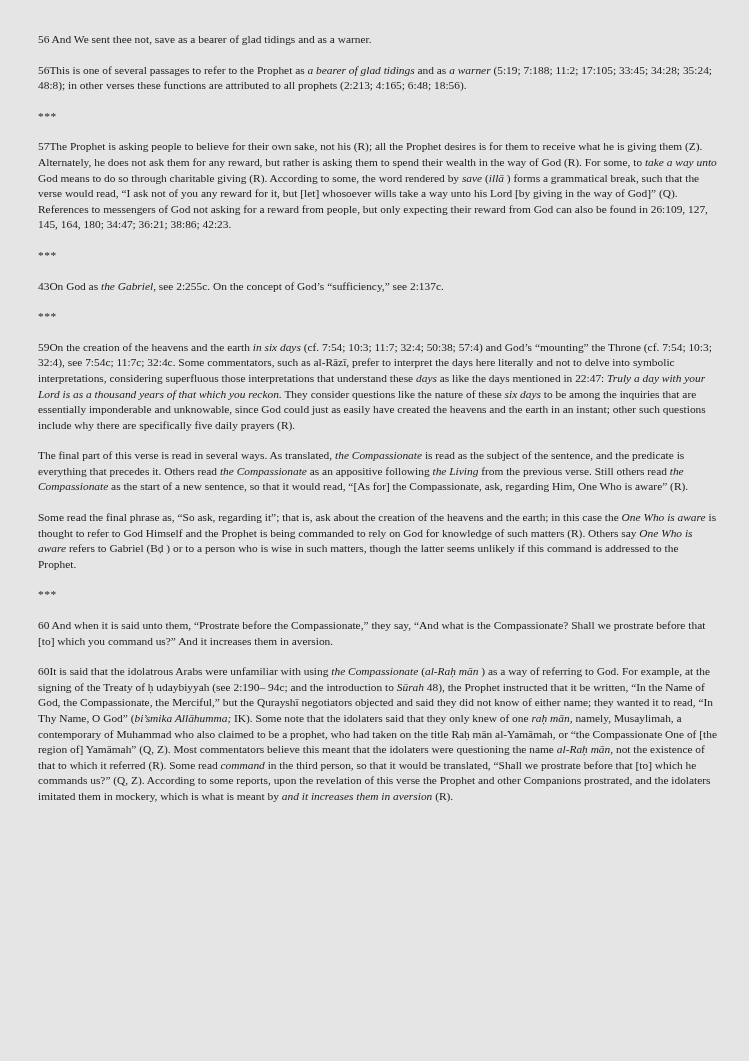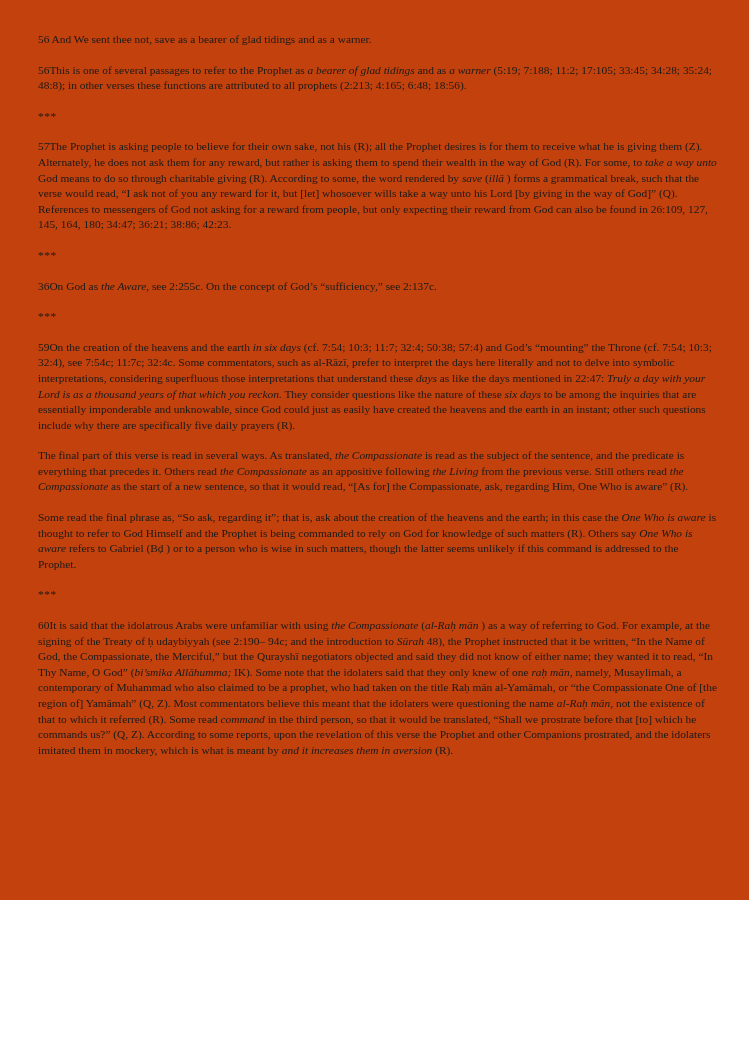--- a/index.html
+++ b/index.html
@@ -8,22 +8,22 @@
     padding: 0;
     background: #ffffff;
   }
   body {
     font-family: "Liberation Serif", "DejaVu Serif", serif;
     color: #1a1a1a;
   }
   .page {
     position: relative;
     width: 749px;
-    height: 900px;
-    background: #c2410c;
+    height: 1061px;
+    background: #e5e5e5;
     box-sizing: border-box;
     padding: 32px 24px 0 38px;
     overflow: hidden;
   }
   .content {
     width: 681px;
   }
   .block {
     font-size: 11.4px;
     line-height: 15.6px;
@@ -62,21 +62,22 @@
 </head>
 <body>
 
 <div class="page">
   <div class="content" id="content-root">
       <p class="block verse"><span>56 And We sent thee not, save as a bearer of glad tidings and as a warner.</span></p>
       <p class="block commentary"><span>56</span><span class="cgap"></span><span>This is one of several passages to refer to the Prophet as </span><i class="it">a bearer of glad tidings</i><span> and as </span><i class="it">a warner</i><span> (5:19; 7:188; 11:2; 17:105; 33:45; 34:28; 35:24; 48:8); in other verses these functions are attributed to all prophets (2:213; 4:165; 6:48; 18:56).</span></p>
       <div class="divider">***</div>
       <p class="block commentary"><span>57</span><span class="cgap"></span><span>The Prophet is asking people to believe for their own sake, not his (R); all the Prophet desires is for them to receive what he is giving them (Z). Alternately, he does not ask them for any reward, but rather is asking them to spend their wealth in the way of God (R). For some, to </span><i class="it">take a way unto</i><span> God means to do so through charitable giving (R). According to some, the word rendered by </span><i class="it">save</i><span> (</span><i class="it">illā</i><span> ) forms a grammatical break, such that the verse would read, “I ask not of you any reward for it, but [let] whosoever wills take a way unto his Lord [by giving in the way of God]” (Q). References to messengers of God not asking for a reward from people, but only expecting their reward from God can also be found in 26:109, 127, 145, 164, 180; 34:47; 36:21; 38:86; 42:23.</span></p>
       <div class="divider">***</div>
-      <p class="block commentary"><span>36</span><span class="cgap"></span><span>On God as </span><i class="it">the Aware,</i><span> see 2:255c. On the concept of God’s “sufficiency,” see 2:137c.</span></p>
+      <p class="block commentary"><span>43</span><span class="cgap"></span><span>On God as </span><i class="it">the Gabriel,</i><span> see 2:255c. On the concept of God’s “sufficiency,” see 2:137c.</span></p>
       <div class="divider">***</div>
       <p class="block commentary"><span>59</span><span class="cgap"></span><span>On the creation of the heavens and the earth </span><i class="it">in six days</i><span> (cf. 7:54; 10:3; 11:7; 32:4; 50:38; 57:4) and God’s “mounting” the Throne (cf. 7:54; 10:3; 32:4), see 7:54c; 11:7c; 32:4c. Some commentators, such as al-Rāzī, prefer to interpret the days here literally and not to delve into symbolic interpretations, considering superfluous those interpretations that understand these </span><i class="it">days</i><span> as like the days mentioned in 22:47: </span><i class="it">Truly a day with your Lord is as a thousand years of that which you reckon.</i><span> They consider questions like the nature of these </span><i class="it">six days</i><span> to be among the inquiries that are essentially imponderable and unknowable, since God could just as easily have created the heavens and the earth in an instant; other such questions include why there are specifically five daily prayers (R).</span></p>
       <p class="block para"><span>The final part of this verse is read in several ways. As translated, </span><i class="it">the Compassionate</i><span> is read as the subject of the sentence, and the predicate is everything that precedes it. Others read </span><i class="it">the Compassionate</i><span> as an appositive following </span><i class="it">the Living</i><span> from the previous verse. Still others read </span><i class="it">the Compassionate</i><span> as the start of a new sentence, so that it would read, “[As for] the Compassionate, ask, regarding Him, One Who is aware” (R).</span></p>
       <p class="block para"><span>Some read the final phrase as, “So ask, regarding it”; that is, ask about the creation of the heavens and the earth; in this case the </span><i class="it">One Who is aware</i><span> is thought to refer to God Himself and the Prophet is being commanded to rely on God for knowledge of such matters (R). Others say </span><i class="it">One Who is aware</i><span> refers to Gabriel (Bḍ ) or to a person who is wise in such matters, though the latter seems unlikely if this command is addressed to the Prophet.</span></p>
       <div class="divider">***</div>
+      <p class="block verse"><span>60 And when it is said unto them, “Prostrate before the Compassionate,” they say, “And what is the Compassionate? Shall we prostrate before that [to] which you command us?” And it increases them in aversion.</span></p>
       <p class="block commentary"><span>60</span><span class="cgap"></span><span>It is said that the idolatrous Arabs were unfamiliar with using </span><i class="it">the Compassionate</i><span> (</span><i class="it">al-Raḥ mān</i><span> ) as a way of referring to God. For example, at the signing of the Treaty of ḥ udaybiyyah (see 2:190– 94c; and the introduction to </span><i class="it">Sūrah</i><span> 48), the Prophet instructed that it be written, “In the Name of God, the Compassionate, the Merciful,” but the Qurayshī negotiators objected and said they did not know of either name; they wanted it to read, “In Thy Name, O God” (</span><i class="it">bi’smika Allāhumma;</i><span> IK). Some note that the idolaters said that they only knew of one </span><i class="it">raḥ mān,</i><span> namely, Musaylimah, a contemporary of Muhammad who also claimed to be a prophet, who had taken on the title Raḥ mān al-Yamāmah, or “the Compassionate One of [the region of] Yamāmah” (Q, Z). Most commentators believe this meant that the idolaters were questioning the name </span><i class="it">al-Raḥ mān,</i><span> not the existence of that to which it referred (R). Some read </span><i class="it">command</i><span> in the third person, so that it would be translated, “Shall we prostrate before that [to] which he commands us?” (Q, Z). According to some reports, upon the revelation of this verse the Prophet and other Companions prostrated, and the idolaters imitated them in mockery, which is what is meant by </span><i class="it">and it increases them in aversion</i><span> (R).</span></p>
     </div>
 </div>
 
 </body></html>

